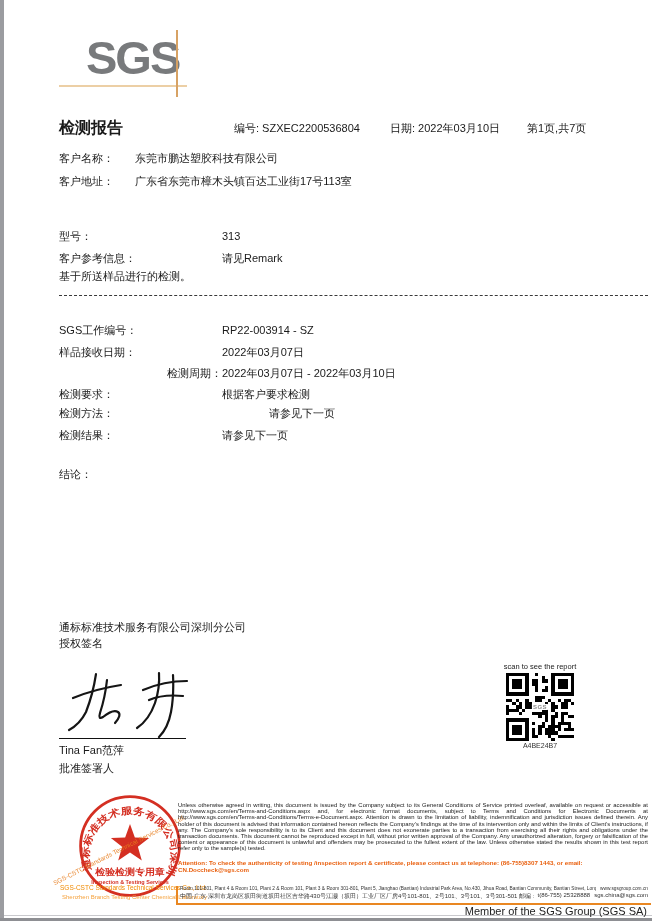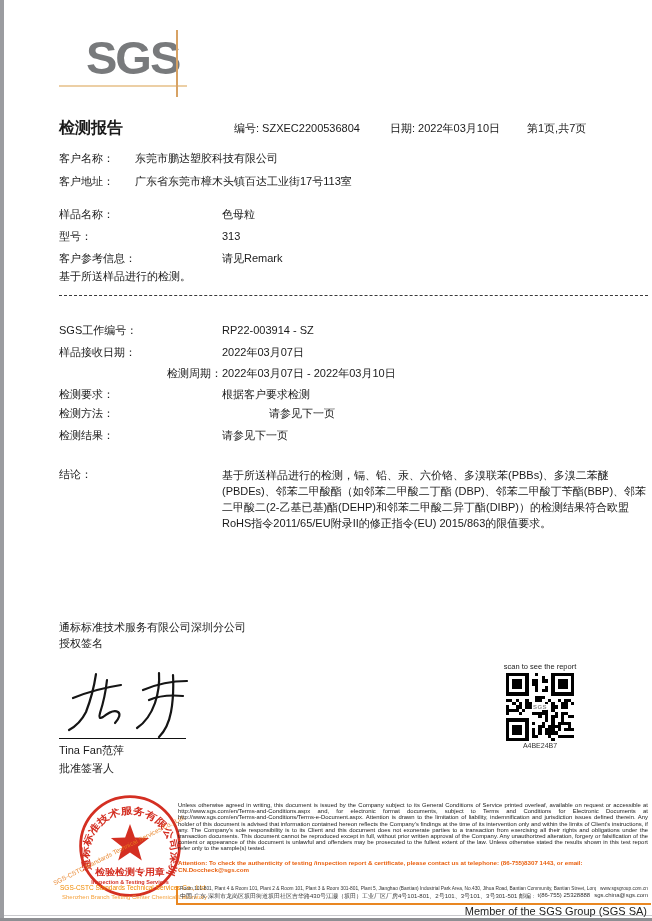--- a/index.html
+++ b/index.html
@@ -89,24 +89,20 @@
 
   <div class="row" style="top:151px;">
     <span class="lbl">客户名称：</span>
     <span class="val">东莞市鹏达塑胶科技有限公司</span>
   </div>
   <div class="row" style="top:174px;">
     <span class="lbl">客户地址：</span>
     <span class="val">广东省东莞市樟木头镇百达工业街17号113室</span>
   </div>
 
-  <div class="row wide" style="top:207px;">
-    <span class="lbl">样品名称：</span>
-    <span class="val">色母粒</span>
-  </div>
   <div class="row wide" style="top:229px;">
     <span class="lbl">型号：</span>
     <span class="val">313</span>
   </div>
   <div class="row wide" style="top:251px;">
     <span class="lbl">客户参考信息：</span>
     <span class="val">请见Remark</span>
   </div>
   <div class="abs note">基于所送样品进行的检测。</div>
 
@@ -132,21 +128,20 @@
     <span class="lbl">检测方法：</span>
     <span class="val">请参见下一页</span>
   </div>
   <div class="row wide" style="top:428px;">
     <span class="lbl">检测结果：</span>
     <span class="val">请参见下一页</span>
   </div>
 
   <div class="conclusion-row">
     <span class="lbl">结论：</span>
-    <span class="val">基于所送样品进行的检测，镉、铅、汞、六价铬、多溴联苯(PBBs)、多溴二苯醚(PBDEs)、邻苯二甲酸酯（如邻苯二甲酸二丁酯 (DBP)、邻苯二甲酸丁苄酯(BBP)、邻苯二甲酸二(2-乙基已基)酯(DEHP)和邻苯二甲酸二异丁酯(DIBP)）的检测结果符合欧盟RoHS指令2011/65/EU附录II的修正指令(EU) 2015/863的限值要求。</span>
   </div>
 
   <div class="abs sig-company">通标标准技术服务有限公司深圳分公司</div>
   <div class="abs sig-auth">授权签名</div>
 
   <svg class="abs sig-svg" width="130" height="70" viewBox="0 0 130 70">
     <g fill="none" stroke="#151515" stroke-width="2.2" stroke-linecap="round">
       <path d="M10 30 Q32 21 58 17"></path>
       <path d="M33 6 Q30 26 23 44 Q17 56 6 62"></path>
       <path d="M44 12 Q42 30 37 45 Q35 52 40 49 Q50 41 55 44 Q59 47 52 55"></path>

